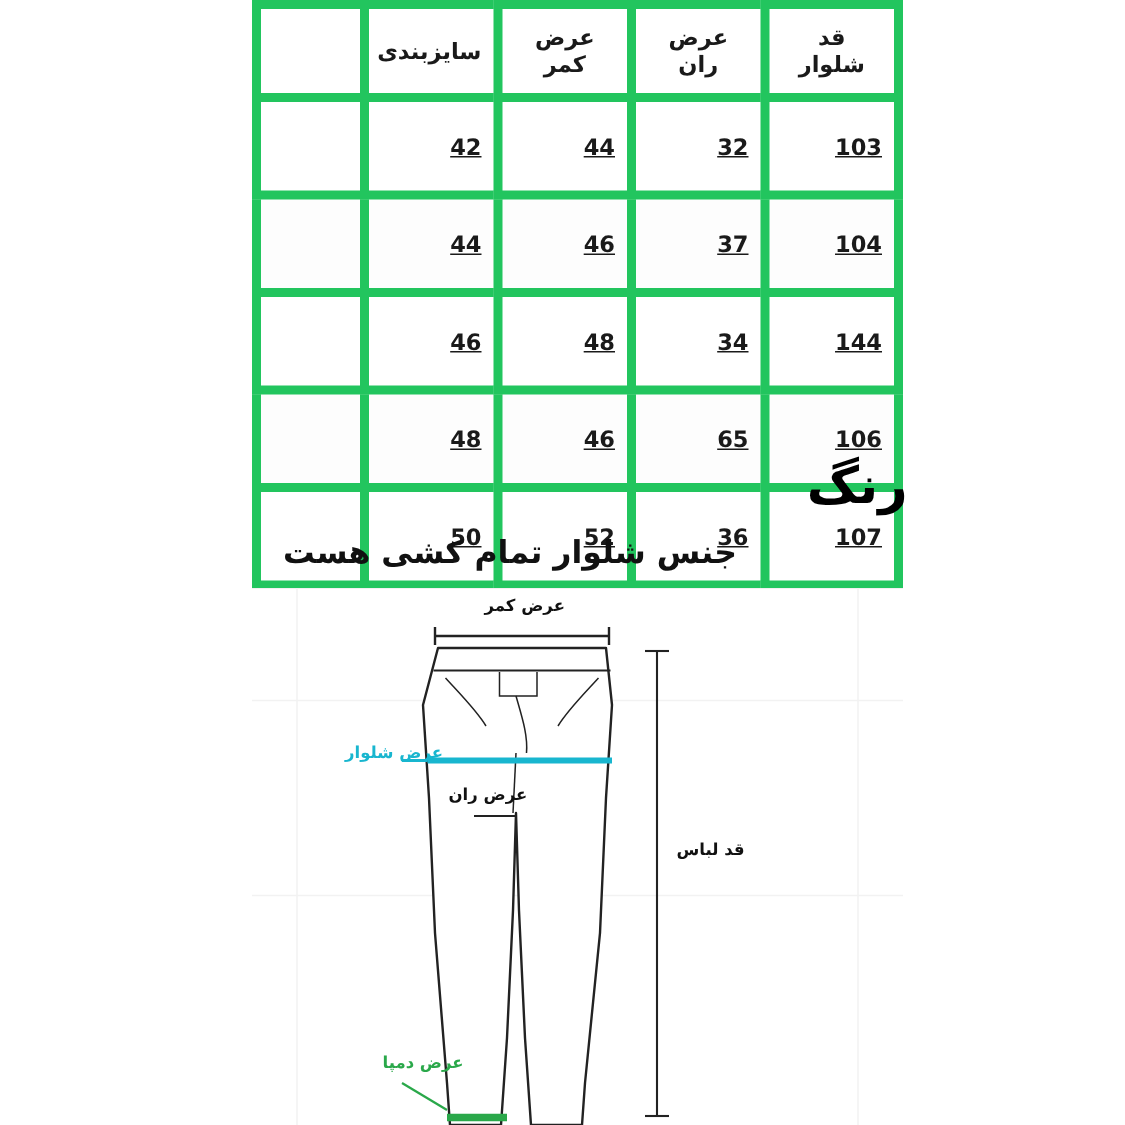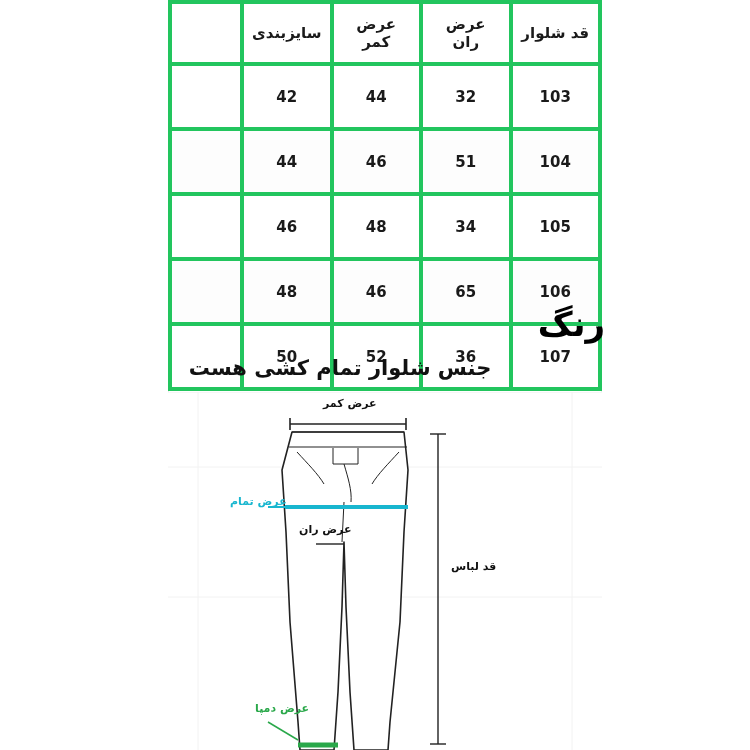--- a/index.html
+++ b/index.html
@@ -31,39 +31,40 @@
     height: 360px;
   }
   table.size-table {
     border-collapse: collapse;
     width: 434px;
     table-layout: fixed;
     direction: rtl;
   }
   table.size-table td,
   table.size-table th {
-    border: 4px solid #22c55e;
+    border: 6px solid #22c55e;
     height: 65px;
     padding: 0 8px;
     text-align: left;
     font-size: 15px;
     color: #1a1a1a;
     font-weight: bold;
     background: #ffffff;
     vertical-align: middle;
     box-sizing: border-box;
   }
   table.size-table th {
     height: 62px;
     font-size: 15px;
     text-align: center;
   }
   table.size-table td.num {
-    text-align: center;
+    text-align: right;
     direction: ltr;
+    text-decoration: underline;
   }
   table.size-table .col-empty {
     width: 72px;
   }
   table.size-table tr.row-alt td {
     background: #fdfdfd;
   }
 
   
   .color-note {
@@ -155,27 +156,27 @@
       <tbody>
         <tr>
           <td class="num">103</td>
           <td class="num">32</td>
           <td class="num">44</td>
           <td class="num">42</td>
           <td class="col-empty"></td>
         </tr>
         <tr class="row-alt">
           <td class="num">104</td>
-          <td class="num">51</td>
+          <td class="num">37</td>
           <td class="num">46</td>
           <td class="num">44</td>
           <td class="col-empty"></td>
         </tr>
         <tr>
-          <td class="num">105</td>
+          <td class="num">144</td>
           <td class="num">34</td>
           <td class="num">48</td>
           <td class="num">46</td>
           <td class="col-empty"></td>
         </tr>
         <tr class="row-alt">
           <td class="num">106</td>
           <td class="num">65</td>
           <td class="num">46</td>
           <td class="num">48</td>
@@ -232,19 +233,19 @@
 
       <line x1="270" y1="42" x2="270" y2="352" stroke="#222222" stroke-width="1.4"></line>
       <line x1="262" y1="42" x2="278" y2="42" stroke="#222222" stroke-width="1.4"></line>
       <line x1="262" y1="352" x2="278" y2="352" stroke="#222222" stroke-width="1.4"></line>
 
       <line x1="130" y1="353" x2="170" y2="353" stroke="#2aa84a" stroke-width="5"></line>
       <line x1="100" y1="330" x2="130" y2="348" stroke="#2aa84a" stroke-width="1.5"></line>
     </svg>
 
     <div class="lbl lbl-waist">عرض کمر</div>
-    <div class="lbl lbl-hip">عرض تمام</div>
+    <div class="lbl lbl-hip">عرض شلوار</div>
     <div class="lbl lbl-thigh">عرض ران</div>
     <div class="lbl lbl-length">قد لباس</div>
     <div class="lbl lbl-hem">عرض دمپا</div>
   </div>
 
 </div>
 
 </body></html>

